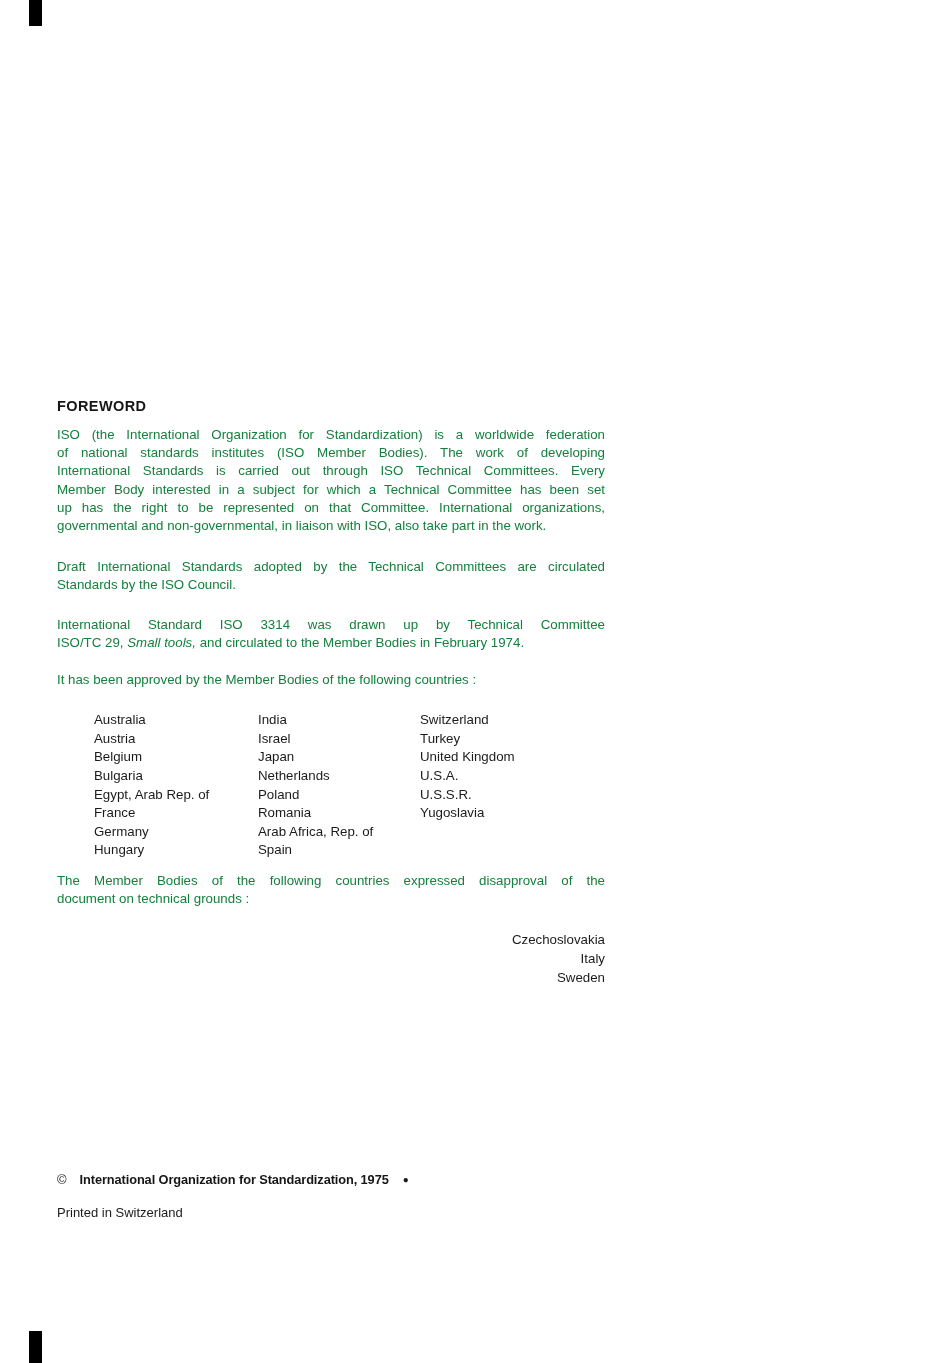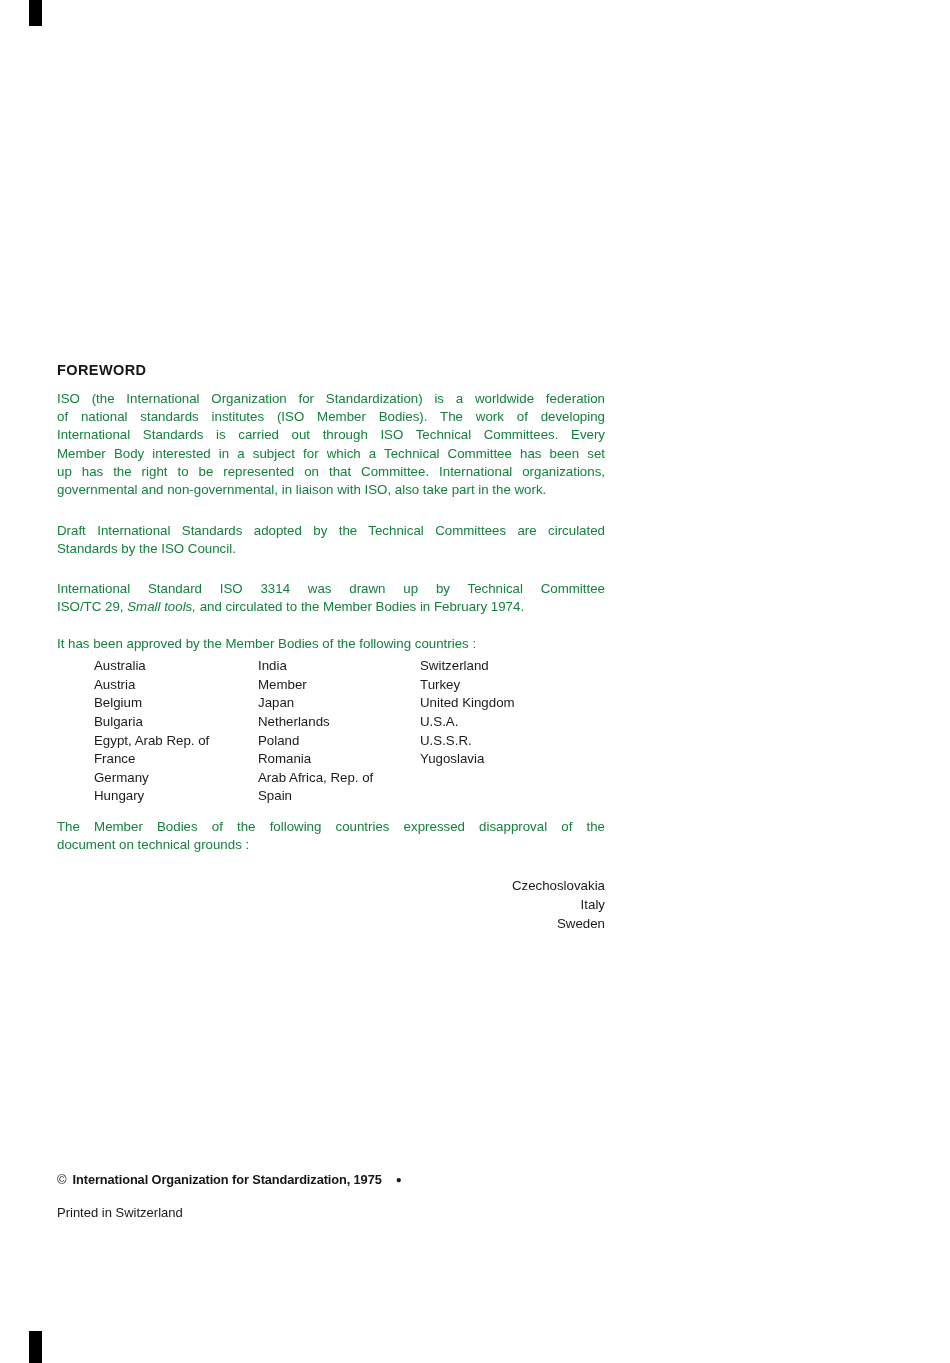--- a/index.html
+++ b/index.html
@@ -22,21 +22,21 @@
     left: 29px;
     width: 13px;
     background: #000000;
   }
   .edge-mark.top { top: 0; height: 26px; }
   .edge-mark.bottom { bottom: 0; height: 32px; }
 
   .content {
     position: absolute;
     left: 57px;
-    top: 362px;
+    top: 398px;
     width: 548px;
   }
   .heading {
     font-size: 14.5px;
     font-weight: bold;
     letter-spacing: 0.4px;
     line-height: 16px;
     color: #161616;
   }
   .para {
@@ -53,21 +53,21 @@
     text-align-last: left;
   }
   .para.p1 { margin-top: 12px; }
   .para.p2 { margin-top: 23px; }
   .para.p3 { margin-top: 21px; }
   .para.p4 { margin-top: 19px; }
   .para.p5 { margin-top: 12px; }
   .para em { }
 
   .countries {
-    margin-top: 4px;
+    margin-top: 22px;
     padding-left: 37px;
     display: flex;
     font-size: 13.3px;
     line-height: 18.6px;
   }
   .countries .col1 { width: 164px; }
   .countries .col2 { width: 162px; }
   .countries .col3 { flex: 1; }
 
   .disapproval-list {
@@ -90,21 +90,21 @@
     font-size: 12.8px;
   }
   .copyright-symbol {
     font-weight: normal;
     font-size: 13px;
     color: #222222;
   }
   .copyright-text {
     font-weight: bold;
     letter-spacing: -0.1px;
-    margin-left: 6px;
+    margin-left: 13px;
     color: #161616;
   }
   .copyright-bullet {
     font-size: 10px;
     margin-left: 14px;
     position: relative;
     top: -1px;
   }
   .printed-line {
     margin-top: 18px;
@@ -151,21 +151,21 @@
           <div>Austria</div>
           <div>Belgium</div>
           <div>Bulgaria</div>
           <div>Egypt, Arab Rep. of</div>
           <div>France</div>
           <div>Germany</div>
           <div>Hungary</div>
         </div>
       <div class="col2">
           <div>India</div>
-          <div>Member</div>
+          <div>Israel</div>
           <div>Japan</div>
           <div>Netherlands</div>
           <div>Poland</div>
           <div>Romania</div>
           <div>Arab Africa, Rep. of</div>
           <div>Spain</div>
         </div>
       <div class="col3">
           <div>Switzerland</div>
           <div>Turkey</div>

